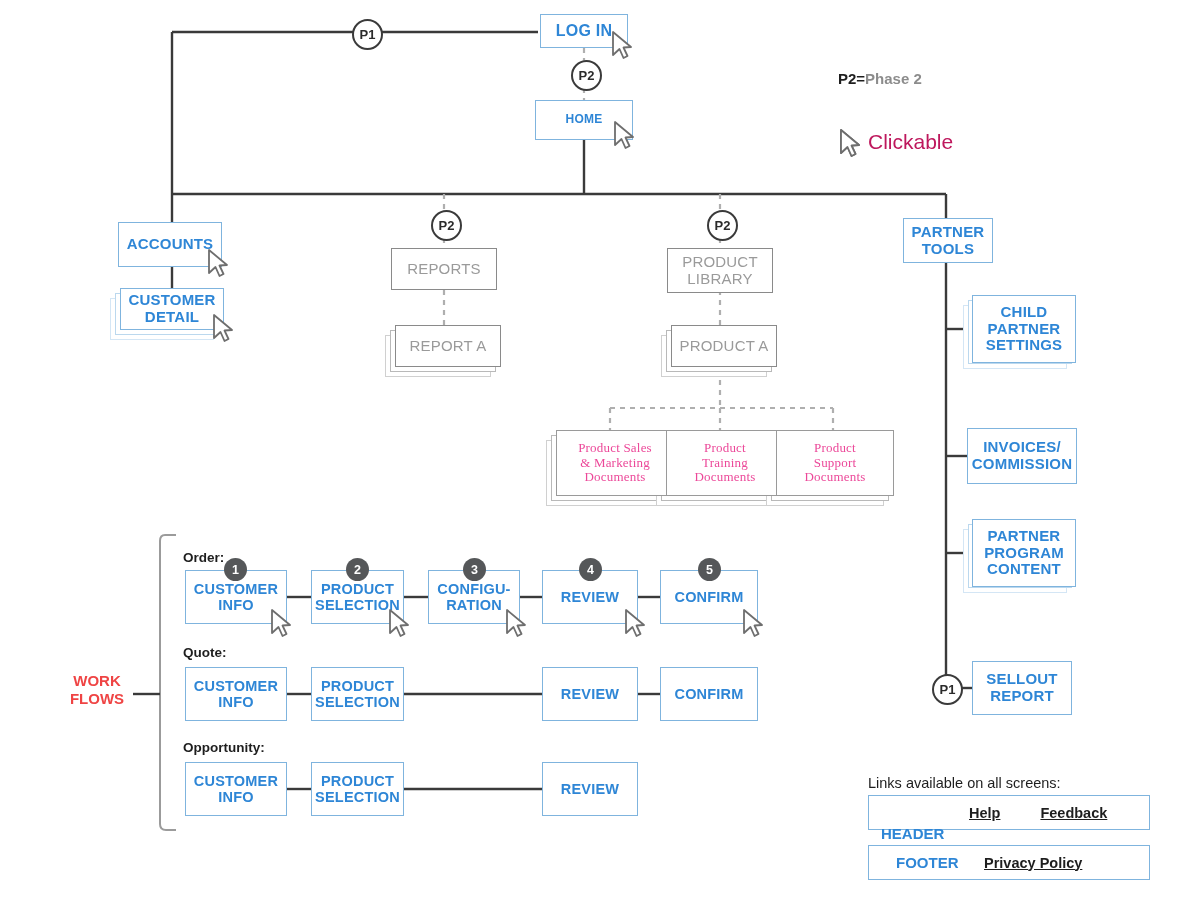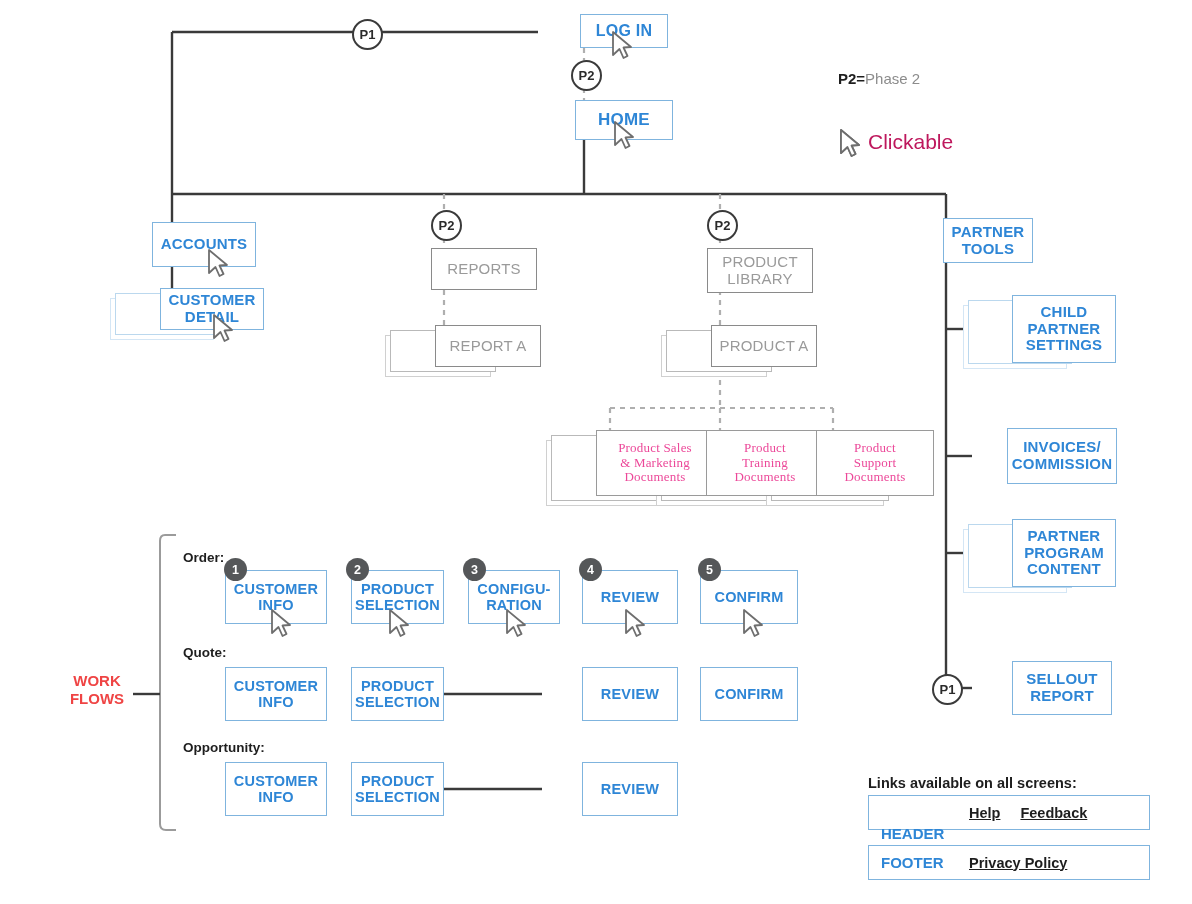--- a/index.html
+++ b/index.html
@@ -5,21 +5,21 @@
 <style>
   html,body{margin:0;padding:0;background:#ffffff;}
   body{font-family:"Liberation Sans","DejaVu Sans",sans-serif;}
   #stage{position:relative;width:1192px;height:904px;background:#fff;overflow:hidden;}
   #wires{position:absolute;left:0;top:0;width:1192px;height:904px;pointer-events:none;}
 
   
   .node{position:absolute;box-sizing:border-box;display:flex;align-items:center;
         justify-content:center;text-align:center;background:#fff;
         border:1.6px solid #7FB4DE;color:#2E86D6;font-weight:700;
-        letter-spacing:.2px;line-height:1.12;z-index:5;margin-left:40px;}
+        letter-spacing:.2px;line-height:1.12;z-index:5;}
   .node .lbl{display:block;padding:0 3px;}
   .node.gray{border-color:#8A8A8A;color:#9A9A9A;font-weight:400;}
   .node.docbox{border-color:#9A9A9A;color:#ec4899;font-weight:400;font-family:Liberation Serif, serif;}
 
   
   .stack{position:absolute;box-sizing:border-box;background:#fff;z-index:3;}
   .stack.b{border:1.4px solid #BBD8EE;}
   .stack.c{border:1.4px solid #D4E6F5;}
   .stack.gb{border:1.4px solid #B9B9B9;}
   .stack.gc{border:1.4px solid #D0D0D0;}
@@ -36,29 +36,29 @@
            display:flex;align-items:center;justify-content:center;z-index:8;}
 
   
   .cursor{position:absolute;z-index:12;pointer-events:none;}
 
   
   .legend{position:absolute;z-index:6;}
   .legend .row{font-size:15px;font-weight:700;color:#1E1E1E;line-height:1.42;
                white-space:nowrap;}
   .legend .row .p1v{color:#2E86D6;font-weight:400;}
-  .legend .row .p2v{color:#8C8C8C;font-weight:400;}
+  .legend .row .p2v{color:#8C8C8C;font-weight:700;}
   .legend .clk{position:absolute;font-size:21px;color:#be185d;white-space:nowrap;}
 
   
   .flowlabel{position:absolute;font-size:13.5px;font-weight:700;color:#1E1E1E;
              z-index:6;white-space:nowrap;}
   .wfcap{position:absolute;font-size:15px;font-weight:700;color:#ef4444;
          text-align:center;line-height:1.2;z-index:6;}
-  .linkscap{position:absolute;font-size:14.5px;font-weight:700;color:#1E1E1E;
+  .linkscap{position:absolute;font-size:14.5px;font-weight:400;color:#1E1E1E;
             white-space:nowrap;z-index:6;}
 
   
   .linkrow{position:absolute;box-sizing:border-box;border:1.6px solid #7FB4DE;
            background:#fff;display:flex;align-items:center;z-index:6;}
   .linkrow .tag{color:#2E86D6;font-size:15px;font-weight:700;}
   .linkrow a{color:#1E1E1E;font-size:14.5px;font-weight:700;
              text-decoration:underline;cursor:pointer;}
 </style>
 </head>
@@ -147,25 +147,25 @@
   <div class="stack c" style="left:963px;top:305px;width:104px;height:64px;"></div>
   <div class="stack b" style="left:968px;top:300px;width:104px;height:64px;"></div>
 
   <div class="stack c" style="left:963px;top:529px;width:104px;height:64px;"></div>
   <div class="stack b" style="left:968px;top:524px;width:104px;height:64px;"></div>
 
   <div class="node" style="left:540px;top:14px;width:88px;height:34px;font-size:16px;">
     <span class="lbl">LOG IN</span>
   </div>
 
-  <div class="node" style="left:535px;top:100px;width:98px;height:40px;font-size:17px;">
+  <div class="node" style="left:535px;top:100px;width:98px;height:40px;font-size:12px;">
     <span class="lbl">HOME</span>
   </div>
 
-  <div class="node" style="left:112px;top:222px;width:104px;height:45px;font-size:15px;">
+  <div class="node" style="left:118px;top:222px;width:104px;height:45px;font-size:15px;">
     <span class="lbl">ACCOUNTS</span>
   </div>
 
   <div class="node" style="left:120px;top:288px;width:104px;height:42px;font-size:15px;">
     <span class="lbl">CUSTOMER<br>DETAIL</span>
   </div>
 
   <div class="node gray" style="left:391px;top:248px;width:106px;height:42px;font-size:15px;">
     <span class="lbl">REPORTS</span>
   </div>
@@ -307,25 +307,25 @@
     <span class="lbl">REVIEW</span>
     </div>
 
   <div class="linkscap" style="left:868px;top:775px;">
     <span>Links available on all screens:</span>
   </div>
 
   <div class="linkrow" style="left:868px;top:795px;width:282px;height:35px;">
     <span class="tag" style="margin-left:12px;width:82px;margin-top:41px;">HEADER</span>
     <a style="margin-left:6px;">Help</a>
-    <a style="margin-left:20px;">Feedback</a>
+    <a style="margin-left:40px;">Feedback</a>
   </div>
 
   <div class="linkrow" style="left:868px;top:845px;width:282px;height:35px;">
-    <span class="tag" style="margin-left:12px;width:82px;">FOOTER</span>
+    <span class="tag" style="margin-left:27px;width:82px;">FOOTER</span>
     <a style="margin-left:6px;">Privacy Policy</a>
   </div>
 
   <svg class="cursor" style="left:610px;top:30px;" width="26" height="32" viewBox="0 0 26 32">
       <path d="M3 2 L3 25 L9.5 19 L13.5 28 L17.5 26 L13.5 17.5 L21 17 Z" fill="#ffffff" stroke="#6E6E6E" stroke-width="1.8" stroke-linejoin="round"></path>
     </svg>
   <svg class="cursor" style="left:612px;top:120px;" width="26" height="32" viewBox="0 0 26 32">
       <path d="M3 2 L3 25 L9.5 19 L13.5 28 L17.5 26 L13.5 17.5 L21 17 Z" fill="#ffffff" stroke="#6E6E6E" stroke-width="1.8" stroke-linejoin="round"></path>
     </svg>
   <svg class="cursor" style="left:206px;top:248px;" width="26" height="32" viewBox="0 0 26 32">

